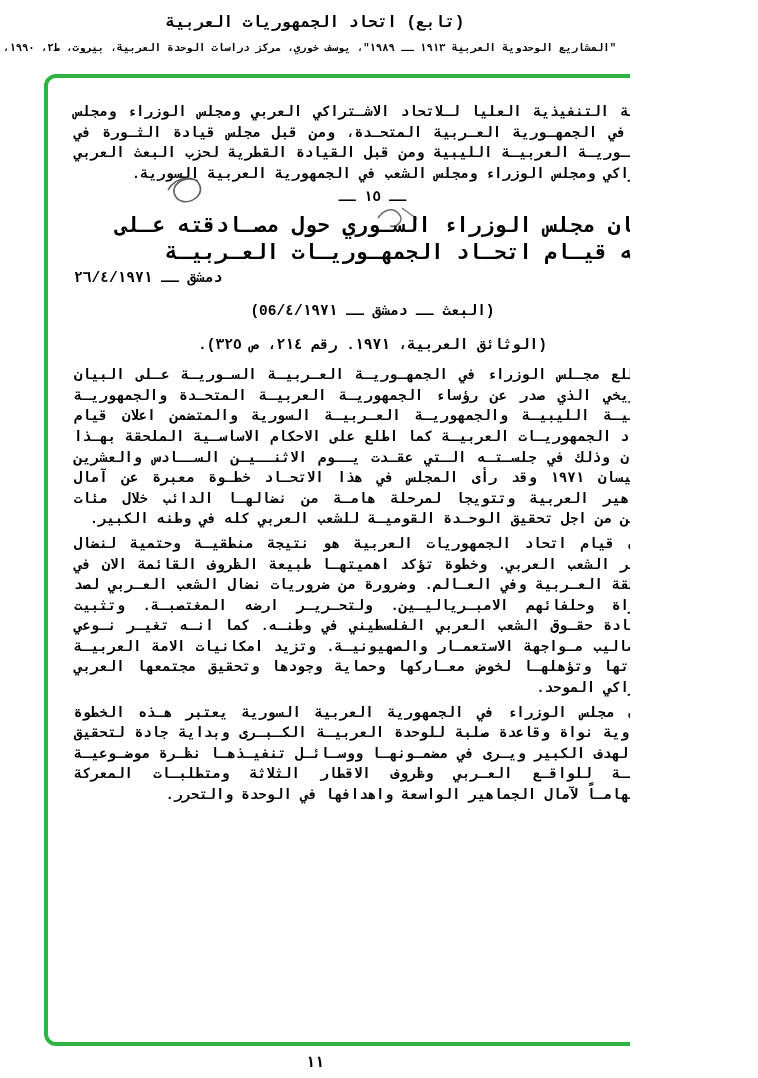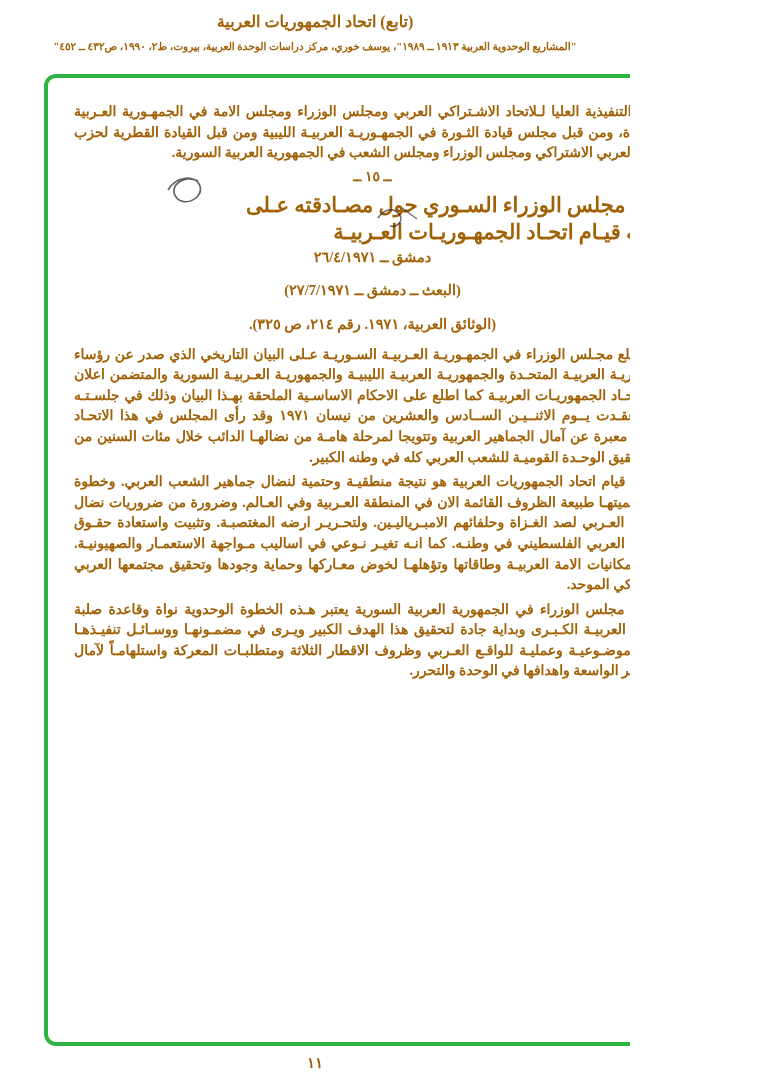--- a/index.html
+++ b/index.html
@@ -3,22 +3,22 @@
 <meta charset="utf-8">
 <style>
   :root { --frame-green: #2eb344; }
   html,body { margin:0; padding:0; background:#ffffff; }
   .page {
     position: relative;
     width: 630px;
     height: 1078px;
     background: #ffffff;
     overflow: hidden;
-    font-family: Liberation Serif, serif;
-    color: #a16207;
+    font-family: Liberation Mono, monospace;
+    color: #000000;
   }
   .header {
     position: absolute;
     top: 12px; left: 0; right: 0;
     text-align: center;
     direction: rtl;
   }
   .header-title {
     font-size: 16px;
     font-weight: 800;
@@ -60,21 +60,21 @@
     font-size: 14px;
     margin: 4px 0 8px 0;
   }
   .doc-heading {
     font-weight: 800;
     font-size: 21px;
     margin: 2px 0;
     letter-spacing: .4px;
   }
   .doc-date {
-    text-align: center;
+    text-align: left;
     font-weight: 800;
     font-size: 14.5px;
     margin: 4px 0 16px 0;
   }
   .source-line {
     text-align: center;
     font-weight: 700;
     font-size: 14.5px;
     margin: 2px 0;
   }
@@ -107,21 +107,21 @@
 
   <div class="green-box">
     <p class="para">اللجنة التنفيذية العليا لـلاتحاد الاشـتراكي العربي ومجلس الوزراء ومجلس الامة في الجمهـورية العـربية المتحـدة، ومن قبل مجلس قيادة الثـورة في الجمهـوريـة العربيـة الليبية ومن قبل القيادة القطرية لحزب البعث العربي الاشتراكي ومجلس الوزراء ومجلس الشعب في الجمهورية العربية السورية.</p>
 
     <div class="separator">ــ ١٥ ــ</div>
 
     <div class="doc-heading">بيـان مجلس الوزراء السـوري حول مصـادقته عـلى</div>
     <div class="doc-heading">ارضه قيـام اتحـاد الجمهـوريـات العـربيـة</div>
     <div class="doc-date">دمشق ــ ٢٦/٤/١٩٧١</div>
 
-    <div class="source-line">(البعث ــ دمشق ــ ٢٧/7/١٩٧١)</div>
+    <div class="source-line">(البعث ــ دمشق ــ 06/٤/١٩٧١)</div>
     <div class="source-line last">(الوثائق العربية، ١٩٧١. رقم ٢١٤، ص ٣٢٥).</div>
 
     <p class="para indent body-first">اطلع مجـلس الوزراء في الجمهـوريـة العـربيـة السـوريـة عـلى البيان التاريخي الذي صدر عن رؤساء الجمهوريـة العربيـة المتحـدة والجمهوريـة العربيـة الليبيـة والجمهوريـة العـربيـة السورية والمتضمن اعلان قيام اتحـاد الجمهوريـات العربيـة كما اطلع على الاحكام الاساسـية الملحقة بهـذا البيان وذلك في جلسـتـه الـتي عقـدت يــوم الاثنــيـن الســادس والعشرين من نيسان ١٩٧١ وقد رأى المجلس في هذا الاتحـاد خطـوة معبرة عن آمال الجماهير العربية وتتويجا لمرحلة هامـة من نضالهـا الدائب خلال مئات السنين من اجل تحقيق الوحـدة القوميـة للشعب العربي كله في وطنه الكبير.</p>
     <p class="para indent">ان قيام اتحاد الجمهوريات العربية هو نتيجة منطقيـة وحتمية لنضال جماهير الشعب العربي. وخطوة تؤكد اهميتهـا طبيعة الظروف القائمة الان في المنطقة العـربية وفي العـالم. وضرورة من ضروريات نضال الشعب العـربي لصد الغـزاة وحلفائهم الامبـرياليـين. ولتحـريـر ارضه المغتصبـة. وتثبيت واستعادة حقـوق الشعب العربي الفلسطيني في وطنـه. كما انـه تغيـر نـوعي في اساليب مـواجهة الاستعمـار والصهيونيـة. وتزيد امكانيات الامة العربيـة وطاقاتها وتؤهلهـا لخوض معـاركها وحماية وجودها وتحقيق مجتمعها العربي الاشتراكي الموحد.</p>
     <p class="para indent">ان مجلس الوزراء في الجمهورية العربية السورية يعتبر هـذه الخطوة الوحدوية نواة وقاعدة صلبة للوحدة العربيـة الكـبـرى وبداية جادة لتحقيق هذا الهدف الكبير ويـرى في مضمـونهـا ووسـائـل تنفيـذهـا نظـرة موضـوعيـة وعمليـة للواقـع العـربي وظروف الاقطار الثلاثة ومتطلبـات المعركة واستلهامـاً لآمال الجماهير الواسعة واهدافها في الوحدة والتحرر.</p>
   </div>
 
   <svg class="scribble" width="320" height="80" viewBox="0 0 320 80">
     <path d="M28,30 c8,-14 28,-16 32,-4 c4,12 -16,22 -24,11 c-8,-11 8,-23 22,-16" fill="none" stroke="#2a2a2a" stroke-width="1.6" opacity="0.75"></path>
     <path d="M238,58 c6,-9 15,-11 21,-4 c5,6 -1,14 -9,12" fill="none" stroke="#2a2a2a" stroke-width="1.5" opacity="0.7"></path>

